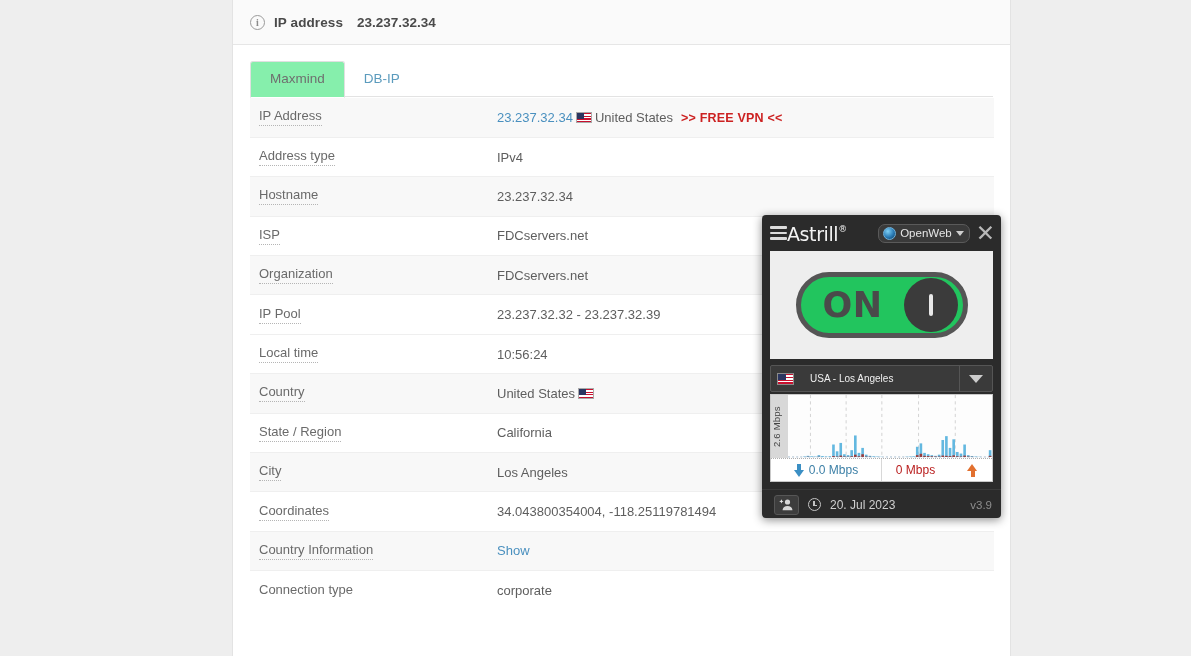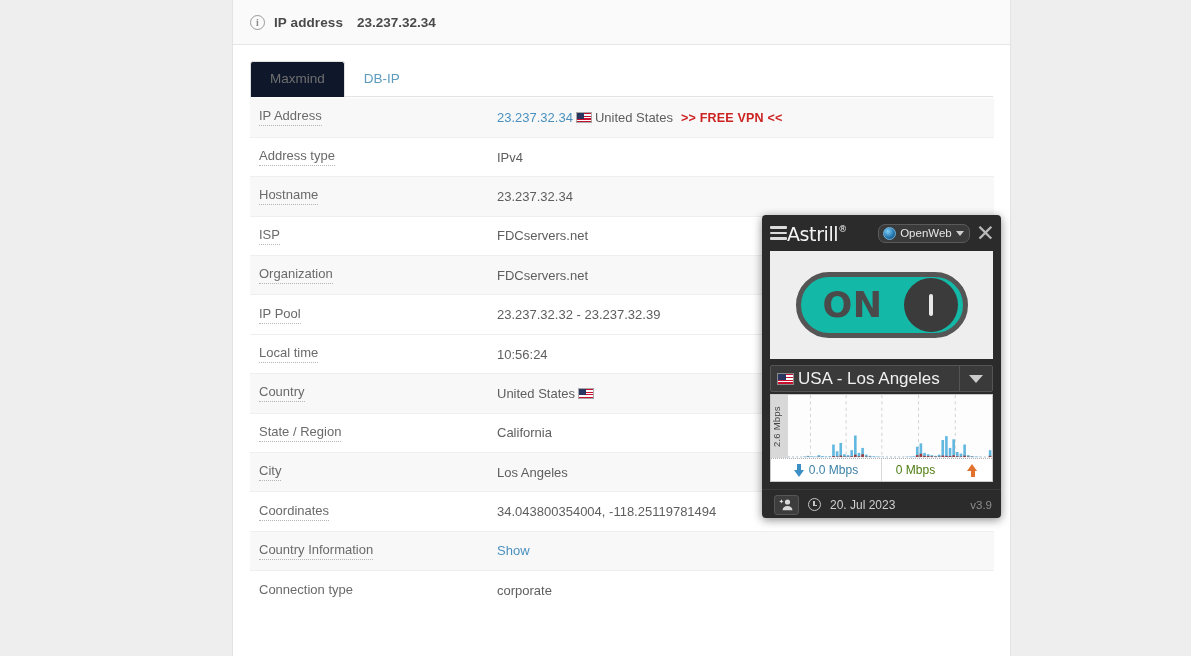--- a/index.html
+++ b/index.html
@@ -68,21 +68,21 @@
     height: 52px;
   }
   .tab {
     font-size: 13.5px;
     padding: 9px 19px 10px 19px;
     cursor: pointer;
     line-height: 16px;
   }
   .tab.active {
     color: #6f6f6f;
-    background: #0f172a;
+    background: #86efac;
     border: 1px solid #e0e0e0;
     border-bottom: 1px solid #ffffff;
     border-radius: 3px 3px 0 0;
     margin-bottom: -1px;
     position: relative;
     z-index: 2;
   }
   .tab.inactive {
     color: #5b9bbd;
   }
@@ -232,21 +232,21 @@
     background: #eeeeee;
     height: 108px;
     display: flex;
     align-items: center;
     justify-content: center;
   }
   .toggle {
     width: 172px; height: 66px;
     border: 5px solid #555555;
     border-radius: 33px;
-    background: #14b8a6;
+    background: #22c55e;
     display: flex;
     align-items: center;
     justify-content: space-between;
     padding: 0 5px 0 22px;
     cursor: pointer;
   }
   .toggle-text {
     color: #4a4a4a;
     font-size: 35px;
     font-weight: bold;
@@ -276,22 +276,22 @@
     align-items: center;
     padding-left: 6px;
     cursor: pointer;
   }
   .srv-flag {
     width: 17px; height: 12px; position: relative;
     overflow: hidden; border: 0.5px solid #8a8a8a; flex: 0 0 auto;
   }
   .srv-name {
     color: #f0f0f0;
-    font-size: 17px;
-    margin-left: 4px;
+    font-size: 10px;
+    margin-left: 16px;
   }
   .srv-drop {
     margin-left: auto;
     width: 33px;
     height: 100%;
     border-left: 1px solid #555;
     display: flex; align-items: center; justify-content: center;
   }
   .srv-drop .caret-down {
     border-left: 7px solid transparent;
@@ -327,21 +327,21 @@
     border-top: 1px dotted #b0b0b0;
     display: flex; align-items: center;
     font-size: 12px;
     background: #ffffff;
   }
   .gf-cell {
     flex: 1; display: flex; align-items: center; justify-content: center; gap: 4px;
     height: 100%;
   }
   .gf-cell.down { color: #3b7fa6; }
-  .gf-cell.up { color: #4d7c0f; border-left: 1px solid #d8d8d8; gap: 32px; }
+  .gf-cell.up { color: #b91c1c; border-left: 1px solid #d8d8d8; gap: 32px; }
   .ic-dn {
     width: 11px; height: 13px; position: relative; flex: 0 0 auto;
   }
   .ic-dn:before {
     content: ""; position: absolute; left: 3.5px; top: 0; width: 4px; height: 7px; background: #3b8fc4;
   }
   .ic-dn:after {
     content: ""; position: absolute; left: 0; top: 6px;
     border-left: 5.5px solid transparent; border-right: 5.5px solid transparent;
     border-top: 7px solid #3b8fc4;

